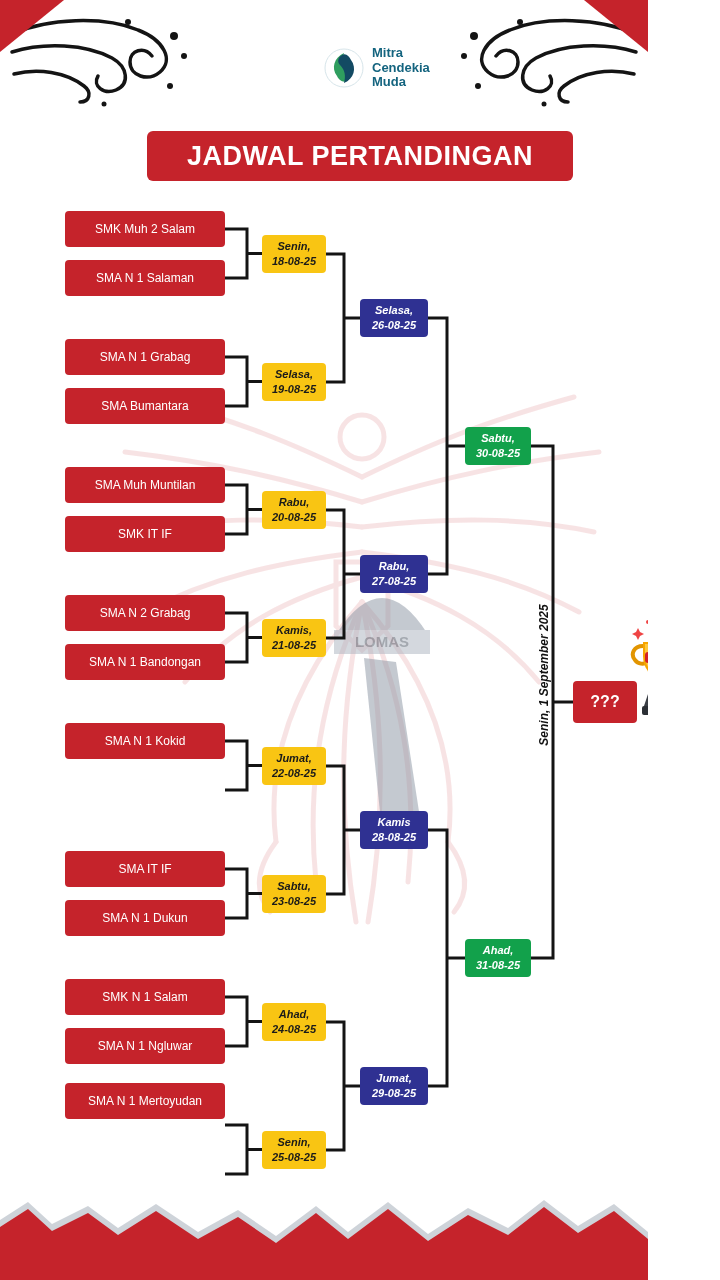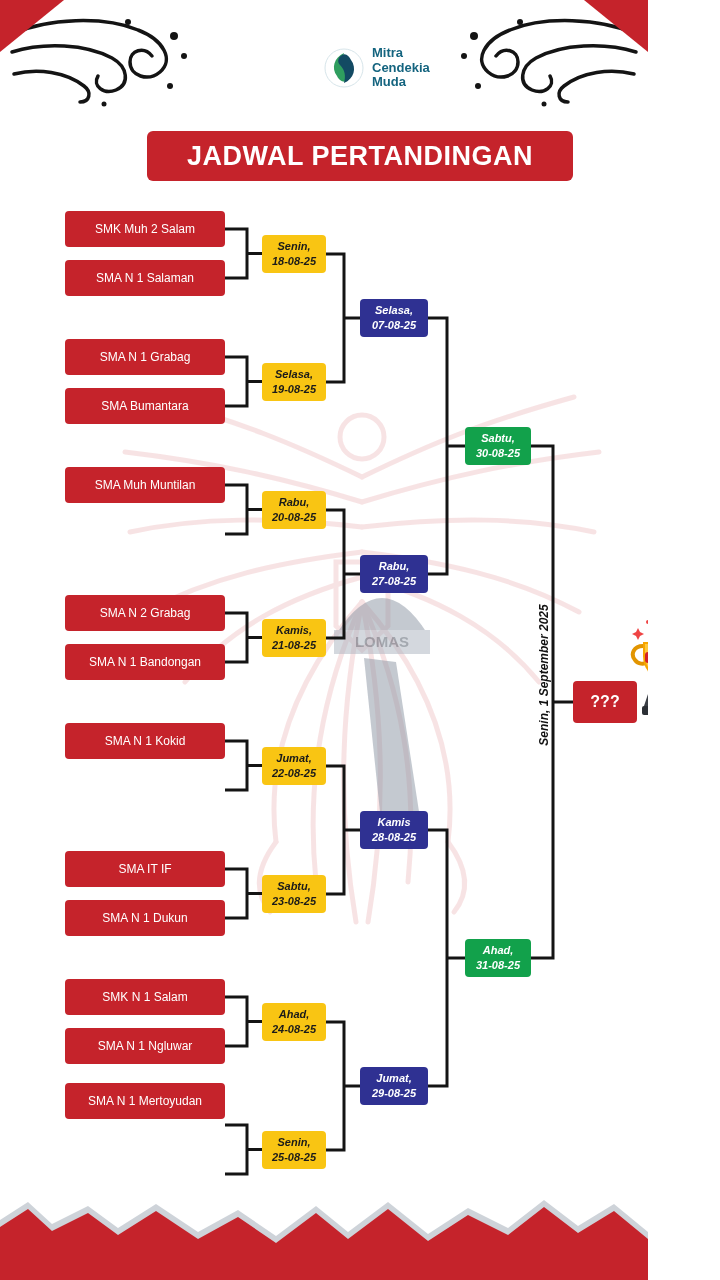--- a/index.html
+++ b/index.html
@@ -144,20 +144,21 @@
         M428 830 H447 V1086 H428 M447 958 H465"></path>
       <path d="M531 446 H553 V958 H531 M553 702 H573"></path>
     </g>
   </svg>
 
   <div class="team" style="top:211px">SMK Muh 2 Salam</div>
   <div class="team" style="top:260px">SMA N 1 Salaman</div>
   <div class="team" style="top:339px">SMA N 1 Grabag</div>
   <div class="team" style="top:388px">SMA Bumantara</div>
   <div class="team" style="top:467px">SMA Muh Muntilan</div>
+  <div class="team" style="top:516px">SMK IT IF</div>
   <div class="team" style="top:595px">SMA N 2 Grabag</div>
   <div class="team" style="top:644px">SMA N 1 Bandongan</div>
   <div class="team" style="top:723px">SMA N 1 Kokid</div>
   <div class="team" style="top:851px">SMA IT IF</div>
   <div class="team" style="top:900px">SMA N 1 Dukun</div>
   <div class="team" style="top:979px">SMK N 1 Salam</div>
   <div class="team" style="top:1028px">SMA N 1 Ngluwar</div>
   <div class="team" style="top:1083px">SMA N 1 Mertoyudan</div>
 
   <div class="match r1" style="top:235px">
@@ -188,21 +189,21 @@
     <span>Ahad,</span>
     <span>24-08-25</span>
   </div>
   <div class="match r1" style="top:1131px">
     <span>Senin,</span>
     <span>25-08-25</span>
   </div>
 
   <div class="match r2" style="top:299px">
     <span>Selasa,</span>
-    <span>07-08-25</span>
+    <span>26-08-25</span>
   </div>
   <div class="match r2" style="top:555px">
     <span>Rabu,</span>
     <span>27-08-25</span>
   </div>
   <div class="match r2" style="top:811px">
     <span>Kamis</span>
     <span>28-08-25</span>
   </div>
   <div class="match r2" style="top:1067px">

